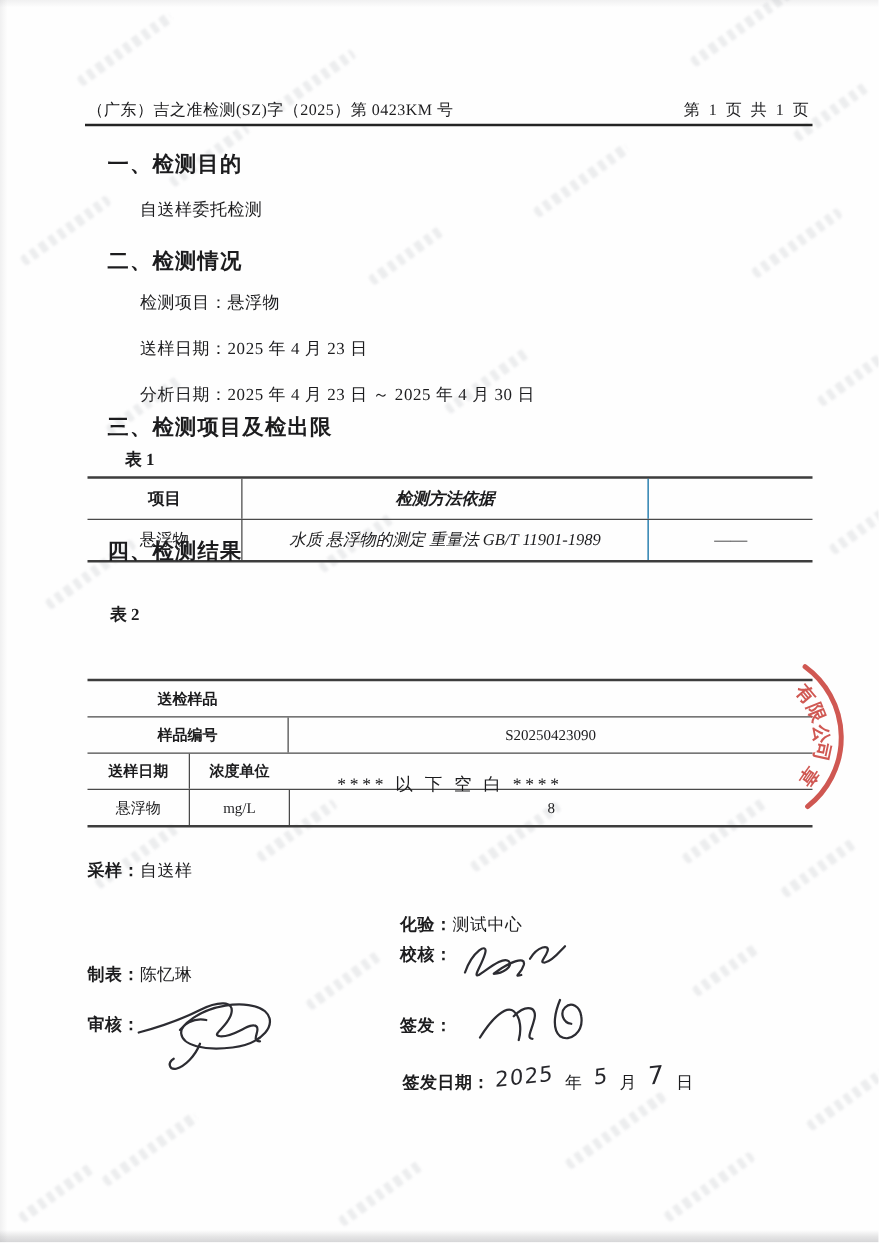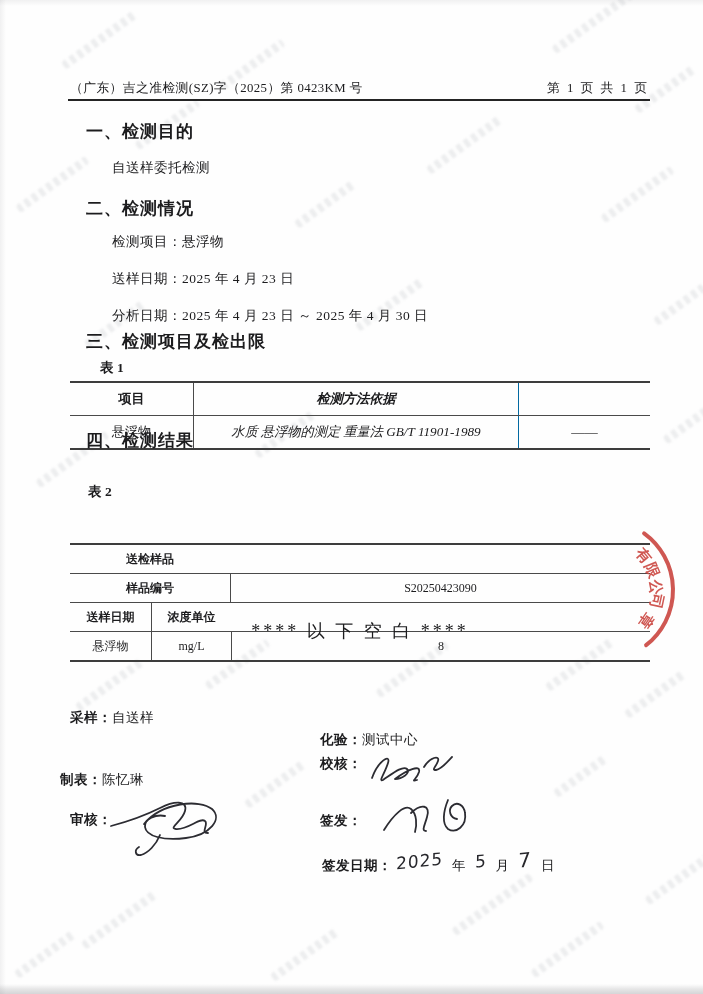--- a/index.html
+++ b/index.html
@@ -30,21 +30,21 @@
   .table2{left:70px;top:499px;width:580px;border-top:2px solid #3d3d3d;border-bottom:2px solid #3d3d3d;font-size:12px;margin-top:44px;}
   .table2 .trow{display:flex;height:28px;align-items:stretch;}
   .table2 .trow.bline{border-bottom:1px solid #4a4a4a;}
   .table2 .c{display:flex;align-items:center;justify-content:center;text-align:center;}
   .table2 .lab{width:160px;font-weight:bold;}
   .table2 .val{flex:1;border-left:1px solid #4a4a4a;}
   .table2 .c1{width:81px;}
   .table2 .c2{width:79px;border-left:1px solid #4a4a4a;}
   .table2 .c3{flex:1;border-left:1px solid #4a4a4a;}
   .table2 .bold{font-weight:bold;}
-  .blank-note{left:70px;top:619px;width:580px;text-align:center;font-size:18px;letter-spacing:3px;}
+  .blank-note{left:70px;top:619px;width:580px;text-align:center;font-size:14px;letter-spacing:3px;}
   
   .f-row{font-size:13.5px;letter-spacing:.5px;white-space:nowrap;}
   .f-lab{font-weight:bold;}
   .hand{
     display:inline-block;font-family:"DejaVu Sans",sans-serif;
     font-size:17px;color:#26262b;transform:rotate(-6deg) skewX(-7deg);
     position:relative;top:-3px;letter-spacing:1px;
   }
   .date-unit{margin:0 5px;}
   .sig-svg{pointer-events:none;}
@@ -143,24 +143,24 @@
     </div>
     <div class="trow">
       <div class="c c1">悬浮物</div>
       <div class="c c2">mg/L</div>
       <div class="c c3">8</div>
     </div>
   </div>
 
   <div class="abs blank-note">**** 以 下 空 白 ****</div>
 
-  <div class="abs f-row" style="left:70px;top:709px">
+  <div class="abs f-row" style="left:70px;top:688px">
     <span class="f-lab">采样：</span><span>自送样</span>
   </div>
-  <div class="abs f-row" style="left:60px;top:771px">
+  <div class="abs f-row" style="left:70px;top:771px">
     <span class="f-lab">制表：</span><span>陈忆琳</span>
   </div>
   <div class="abs f-row" style="left:70px;top:811px">
     <span class="f-lab">审核：</span>
   </div>
   <svg class="abs sig-svg" style="left:108px;top:793px" width="120" height="66" viewBox="0 0 120 66">
     <path d="M3 33 C 22 28, 38 22, 52 15 C 66 8, 80 7, 77 18 C 74 29, 60 35, 68 36 C 80 37, 92 24, 97 28 C 101 31, 92 40, 100 40"></path>
     <path d="M36 31 C 54 9, 92 6, 104 16 C 115 26, 102 42, 78 45 C 55 48, 38 43, 37 34 C 36 26, 48 21, 57 23"></path>
     <path d="M52 42 C 48 52, 40 60, 33 62 C 27 63, 26 57, 31 54"></path>
   </svg>

